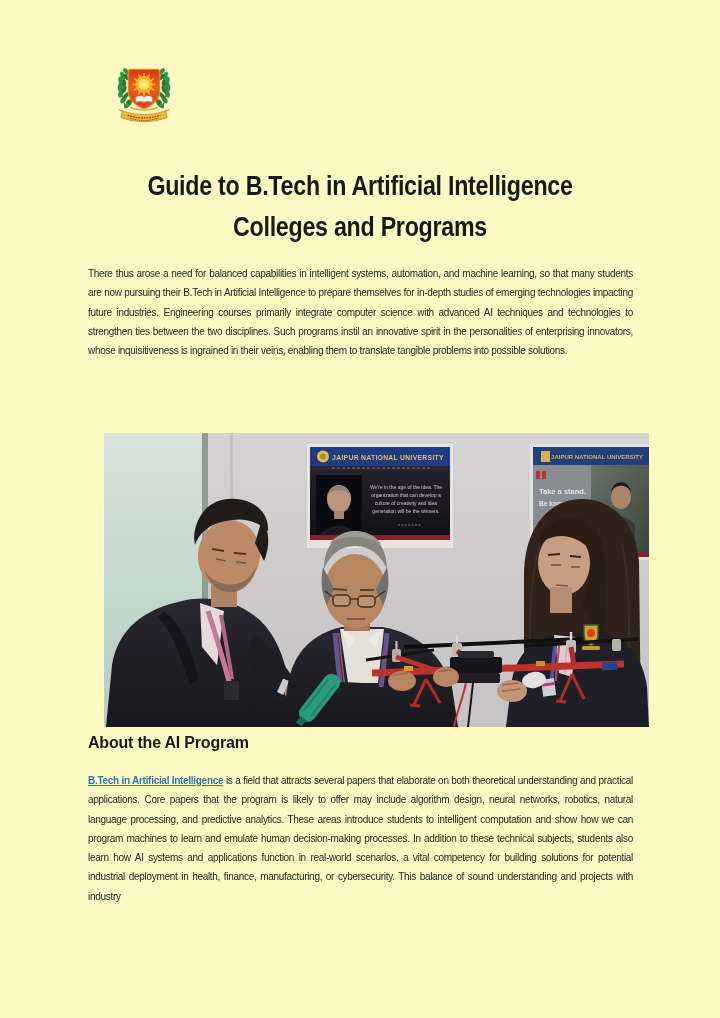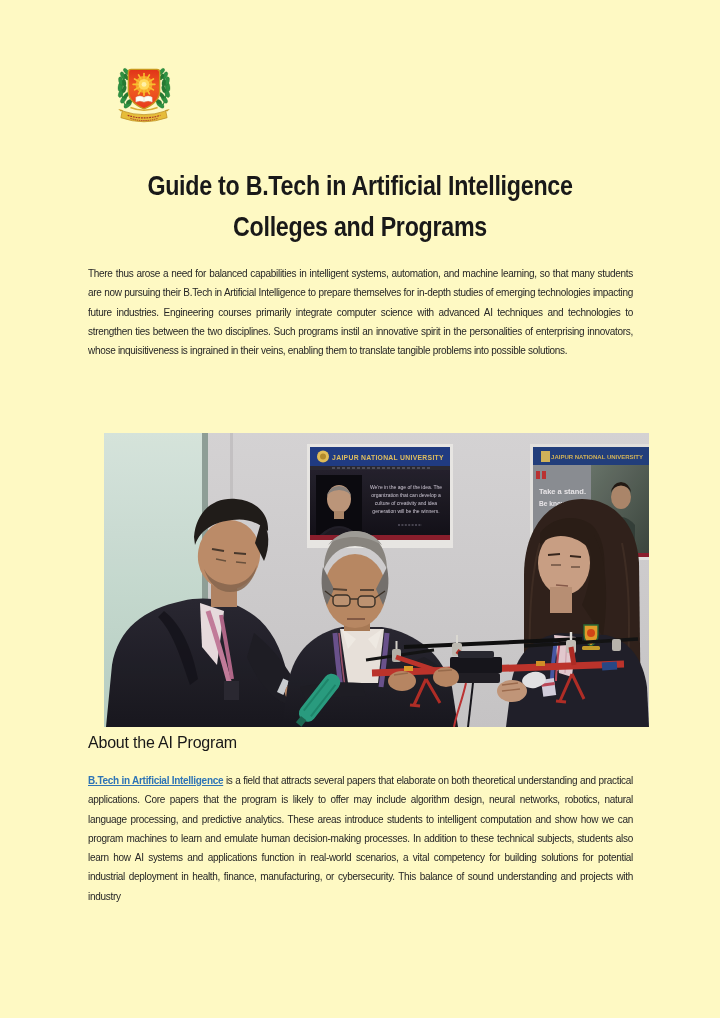--- a/index.html
+++ b/index.html
@@ -16,21 +16,21 @@
   .body-text{
     position:absolute;left:88px;width:545px;margin:0;
     font-size:10px;line-height:19.3px;letter-spacing:-0.3px;
     text-align:justify;color:#262626;
   }
   .intro{top:264px;}
   .photo{position:absolute;left:92px;top:421px;width:545px;height:370px;margin:12px;}
   .photo svg{display:block;}
   .section-heading{
     position:absolute;left:88px;top:734px;margin:0;
-    font-size:16px;font-weight:400;color:#191919;letter-spacing:-0.2px;
+    font-size:16px;font-weight:700;color:#191919;letter-spacing:-0.2px;
   }
   .about{top:771px;}
   .doc-link{color:#2e74b5;font-weight:700;text-decoration:underline;cursor:pointer;}
 </style>
 </head>
 <body>
 
 <div class="page">
 
   <div class="logo">

